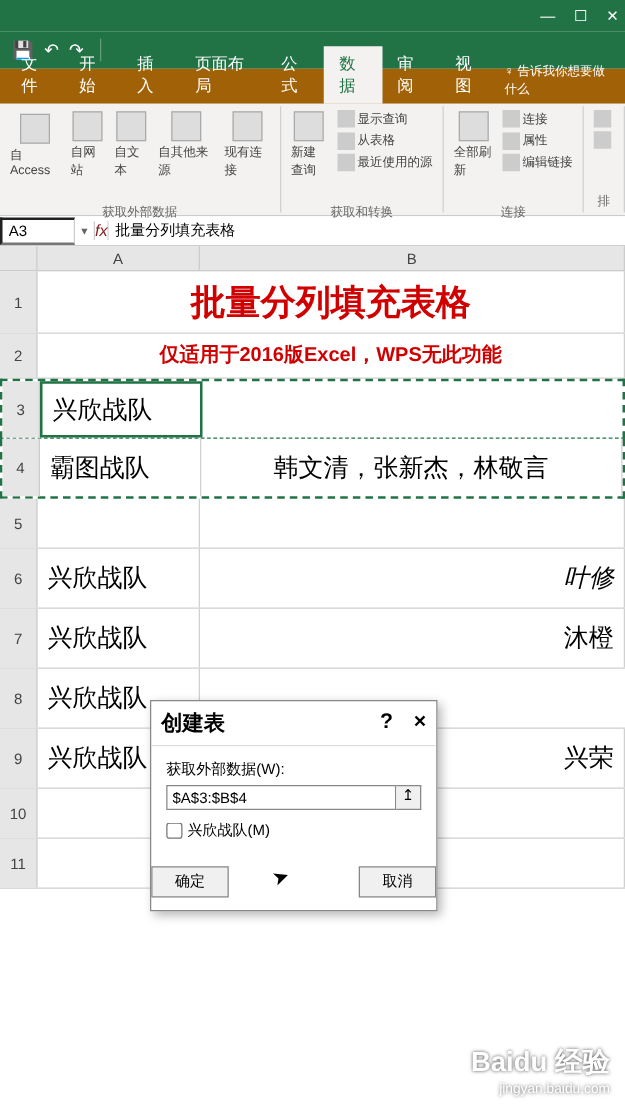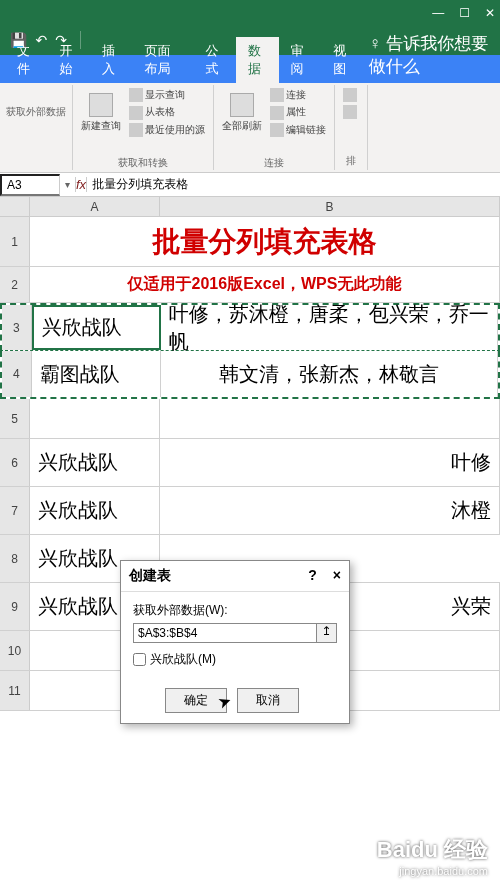--- a/index.html
+++ b/index.html
@@ -9,24 +9,24 @@
     .title-bar { background: #217346; height: 25px; display: flex; align-items: center; justify-content: flex-end; padding: 0 5px; }
     .title-bar .win-controls { display: flex; gap: 15px; }
     .title-bar .win-controls span { color: #fff; font-size: 12px; cursor: pointer; }
     
     
     .qat { background: #217346; height: 30px; display: flex; align-items: center; padding: 0 10px; }
     .qat-item { color: #fff; margin-right: 8px; font-size: 14px; }
     .qat-sep { width: 1px; height: 18px; background: rgba(255,255,255,0.3); margin: 0 5px; }
     
     
-    .ribbon-tabs { background: #3b82f6; height: 28px; display: flex; align-items: flex-end; padding: 0 5px; }
+    .ribbon-tabs { background: #a16207; height: 28px; display: flex; align-items: flex-end; padding: 0 5px; }
     .ribbon-tab { color: #fff; padding: 5px 12px; font-size: 13px; cursor: pointer; }
     .ribbon-tab.active { background: #f3f2f1; color: #217346; }
-    .tell-me { color: #fff; font-size: 17px; margin-left: auto; padding: 5px; }
+    .tell-me { color: #fff; font-size: 10px; margin-left: auto; padding: 5px; }
     
     
     .ribbon { background: #f3f2f1; height: 90px; border-bottom: 1px solid #ccc; display: flex; padding: 2px 0; }
     .ribbon-group { border-right: 1px solid #d0d0d0; padding: 2px 6px; display: flex; flex-direction: column; justify-content: space-between; }
     .ribbon-group-label { font-size: 10px; color: #666; text-align: center; margin-top: 18px; }
     .ribbon-btns { display: flex; gap: 4px; flex: 1; }
     .ribbon-btn { display: flex; flex-direction: column; align-items: center; justify-content: center; padding: 2px; font-size: 10px; color: #444; }
     .ribbon-btn .icon { width: 24px; height: 24px; background: #ddd; border: 1px solid #aaa; margin-bottom: 2px; }
     .ribbon-btn-sm { font-size: 10px; color: #444; padding: 1px 2px; white-space: nowrap; }
     .ribbon-col { display: flex; flex-direction: column; gap: 1px; }
@@ -58,28 +58,28 @@
     .row-1 .cell, .row-2 .cell { justify-content: center; }
     .title-cell { color: #d00000; font-size: 28px; font-weight: bold; }
     .subtitle-cell { color: #d00000; font-size: 16px; font-weight: bold; }
     .merged { width: 470px !important; }
     
     .row-data { height: 48px; }
     .row-empty { height: 40px; }
     
     
     .dialog { position: absolute; top: 560px; left: 120px; width: 230px; background: #fff; border: 1px solid #888; box-shadow: 3px 3px 8px rgba(0,0,0,0.3); z-index: 100; }
-    .dialog-title { display: flex; justify-content: space-between; padding: 6px 8px; font-size: 14px; font-weight: bold; border-bottom: 1px solid #ddd; }
+    .dialog-title { display: flex; justify-content: space-between; padding: 6px 8px; font-size: 17px; font-weight: bold; border-bottom: 1px solid #ddd; }
     .dialog-body { padding: 10px 12px; font-size: 12px; }
     .dialog-label { margin-bottom: 4px; }
     .dialog-input-row { display: flex; margin-bottom: 8px; }
     .dialog-input { flex: 1; border: 1px solid #888; padding: 2px 4px; font-size: 12px; }
     .dialog-range-btn { width: 20px; border: 1px solid #888; border-left: none; text-align: center; background: #f0f0f0; }
     .dialog-checkbox-row { display: flex; align-items: center; gap: 4px; margin-bottom: 10px; }
-    .dialog-buttons { display: flex; justify-content: flex-start; gap: 10px; padding-bottom: 10px; margin-left: 44px; }
+    .dialog-buttons { display: flex; justify-content: space-between; gap: 10px; padding-bottom: 10px; }
     .dialog-btn { padding: 3px 18px; font-size: 12px; border: 1px solid #888; background: #f0f0f0; cursor: pointer; }
     
     
     .watermark { position: absolute; bottom: 12px; right: 12px; color: #fff; text-align: right; z-index: 200; text-shadow: 0 0 3px rgba(0,0,0,0.7); }
     .watermark-logo { font-size: 22px; font-weight: bold; }
     .watermark-sub { font-size: 11px; }
     
     .cursor-arrow { position: absolute; top: 692px; left: 218px; z-index: 150; font-size: 16px; color: #000; transform: rotate(-20deg); }
   </style>
 </head>
@@ -107,20 +107,42 @@
   <div class="ribbon-tab">页面布局</div>
   <div class="ribbon-tab">公式</div>
   <div class="ribbon-tab active">数据</div>
   <div class="ribbon-tab">审阅</div>
   <div class="ribbon-tab">视图</div>
   <div class="tell-me">♀ <span>告诉我你想要做什么</span></div>
 </div>
 
 <div class="ribbon">
   <div class="ribbon-group">
+    <div class="ribbon-btns">
+      <div class="ribbon-btn">
+          <div class="icon"></div>
+          <span>自 Access</span>
+        </div>
+      <div class="ribbon-btn">
+          <div class="icon"></div>
+          <span>自网站</span>
+        </div>
+      <div class="ribbon-btn">
+          <div class="icon"></div>
+          <span>自文本</span>
+        </div>
+      <div class="ribbon-btn">
+          <div class="icon"></div>
+          <span>自其他来源</span>
+        </div>
+      <div class="ribbon-btn">
+          <div class="icon"></div>
+          <span>现有连接</span>
+        </div>
+    </div>
     <div class="ribbon-group-label">获取外部数据</div>
   </div>
   <div class="ribbon-group">
     <div class="ribbon-btns">
       <div class="ribbon-btn">
           <div class="icon"></div>
           <span>新建查询</span>
         </div>
       <div class="ribbon-col">
         <div class="ribbon-btn-sm"><span class="ribbon-col-icon"></span><span>显示查询</span></div>
@@ -173,36 +195,35 @@
     <div class="row-h">1</div>
     <div class="cell merged title-cell">批量分列填充表格</div>
   </div>
   <div class="row row-2">
     <div class="row-h">2</div>
     <div class="cell merged subtitle-cell">仅适用于2016版Excel，WPS无此功能</div>
   </div>
   <div class="row row-data" style="border:2px dashed #217346;border-bottom:1px dashed #217346;">
     <div class="row-h">3</div>
     <div class="cell col-a" style="border:2px solid #217346;">兴欣战队</div>
-    <div class="cell col-b">叶修，苏沐橙，唐柔，包兴荣，乔一帆</div>
   </div>
   <div class="row row-data" style="border:2px dashed #217346;border-top:none;">
     <div class="row-h">4</div>
     <div class="cell col-a">霸图战队</div>
     <div class="cell col-b">韩文清，张新杰，林敬言</div>
   </div>
   <div class="row row-empty">
     <div class="row-h">5</div>
     <div class="cell col-a"></div>
     <div class="cell col-b"></div>
   </div>
   <div class="row row-data">
     <div class="row-h">6</div>
     <div class="cell col-a">兴欣战队</div>
-    <div class="cell col-b" style="justify-content:flex-end;">叶修</div>
+    <div class="cell col-b" style="justify-content:flex-end;font-style:italic;">叶修</div>
   </div>
   <div class="row row-data">
     <div class="row-h">7</div>
     <div class="cell col-a">兴欣战队</div>
     <div class="cell col-b" style="justify-content:flex-end;">沐橙</div>
   </div>
   <div class="row row-data">
     <div class="row-h">8</div>
     <div class="cell col-a">兴欣战队</div>
   </div>

